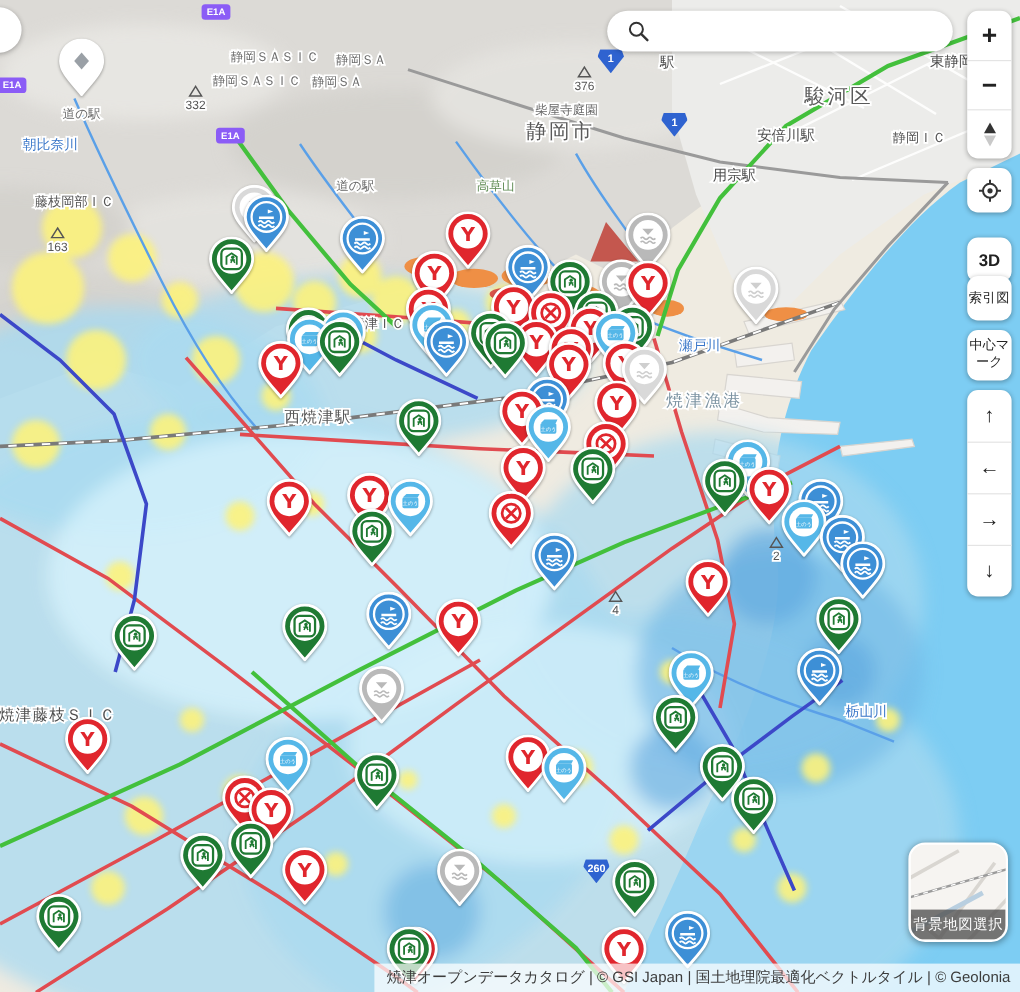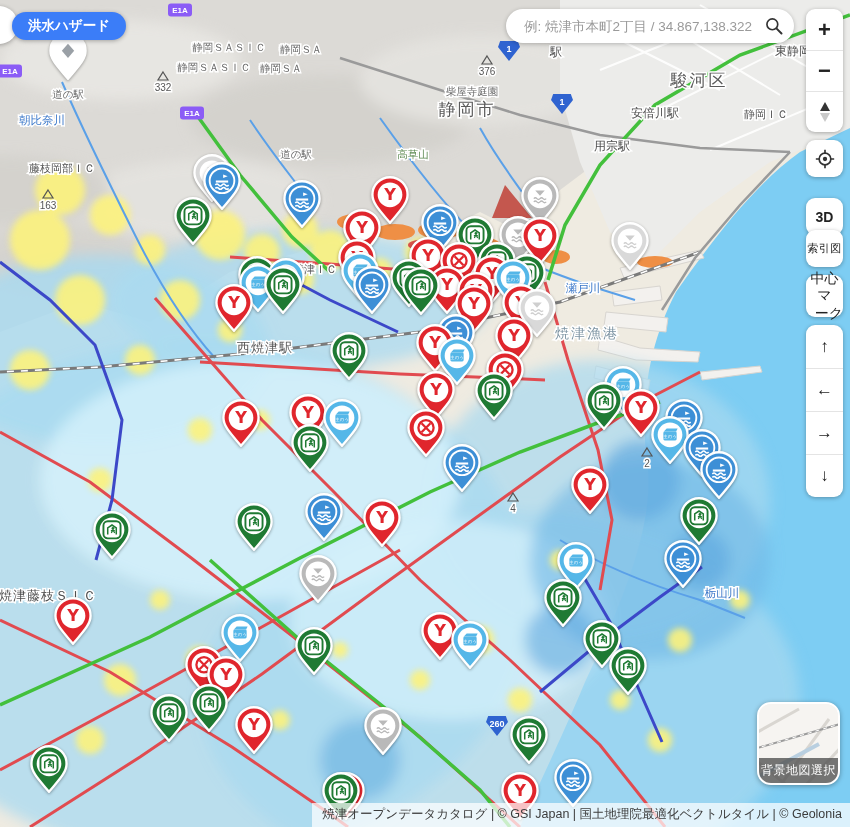--- a/index.html
+++ b/index.html
@@ -43,21 +43,21 @@
   .sq-btn{left:806px;width:37px;background:#fff;border-radius:9px;box-shadow:0 1px 4px rgba(0,0,0,.3);
       display:flex;flex-direction:column;align-items:center;justify-content:center;color:#222;cursor:pointer;
       font-size:13px;font-weight:bold;text-align:center;}
   .sq-btn .cell{width:100%;display:flex;align-items:center;justify-content:center;cursor:pointer;}
   .divider{width:100%;height:1px;background:#e4e4e4;}
   #zoom-group{top:9px;height:123px;}
   #zoom-group .cell{height:40px;font-size:22px;font-weight:bold;}
   #locate-btn{top:140px;height:37px;}
   #btn-3d{top:198px;height:37px;font-size:14px;}
   #btn-index{top:230px;height:37px;font-size:11px;font-weight:normal;letter-spacing:.5px;}
-  #btn-center{top:275px;height:42px;font-size:14px;font-weight:normal;line-height:1.25;align-items:flex-end;}
+  #btn-center{top:275px;height:42px;font-size:11px;font-weight:normal;line-height:1.25;}
   #arrow-group{top:325px;height:172px;}
   #arrow-group .cell{height:42px;font-size:17px;font-weight:normal;}
   #basemap-btn{left:757px;top:702px;width:83px;height:83px;border-radius:14px;overflow:hidden;
       box-shadow:0 1px 5px rgba(0,0,0,.35);background:#f4f2ef;cursor:pointer;border:2px solid #fff;box-sizing:border-box;}
   #basemap-btn .thumb{position:absolute;inset:0;}
   #basemap-btn .strip{position:absolute;left:0;right:0;bottom:0;height:25px;background:rgba(80,80,80,.78);
       color:#fff;font-size:12px;display:flex;align-items:center;justify-content:center;letter-spacing:.5px;}
   #attribution{right:0;bottom:0;background:rgba(255,255,255,.72);color:#3c3c3c;font-size:12.5px;
       padding:3px 8px 4px 10px;white-space:nowrap;}
 </style>
@@ -1159,24 +1159,22 @@
       <path d="M20 1 C9.5 1 1.5 9.5 1.5 19.5 C1.5 29 10 37 20 49 C30 37 38.5 29 38.5 19.5 C38.5 9.5 30.5 1 20 1 Z" fill="#ffffff" stroke="#ffffff" stroke-width="2.5"></path>
       <circle cx="20" cy="19.5" r="13" fill="#ffffff" stroke="#fff" stroke-width="2"></circle>
       <g transform="translate(8,7.5)">
             <path d="M12 4.5 L18.5 12 L12 19.5 L5.5 12 Z" fill="#9aa0a6"></path>
           </g>
     </svg>
       </div>
     </div>
 
 <div id="edge-circle" class="ui"></div>
-<div id="hazard-pill" class="ui">洪水ハザード</div>
 
 <div id="searchbox" class="ui">
-  <input type="text" placeholder="例: 焼津市本町2丁目 / 34.867,138.322" style="">
   <svg width="20" height="20" viewBox="0 0 24 24">
     <circle cx="10" cy="10" r="6.5" fill="none" stroke="#333" stroke-width="2"></circle>
     <path d="M15.2 15.2 L21 21" stroke="#333" stroke-width="2.4" stroke-linecap="round"></path>
   </svg>
 </div>
 
 <div id="zoom-group" class="ui sq-btn">
   <div class="cell">+</div>
   <div class="divider"></div>
   <div class="cell">−</div>

